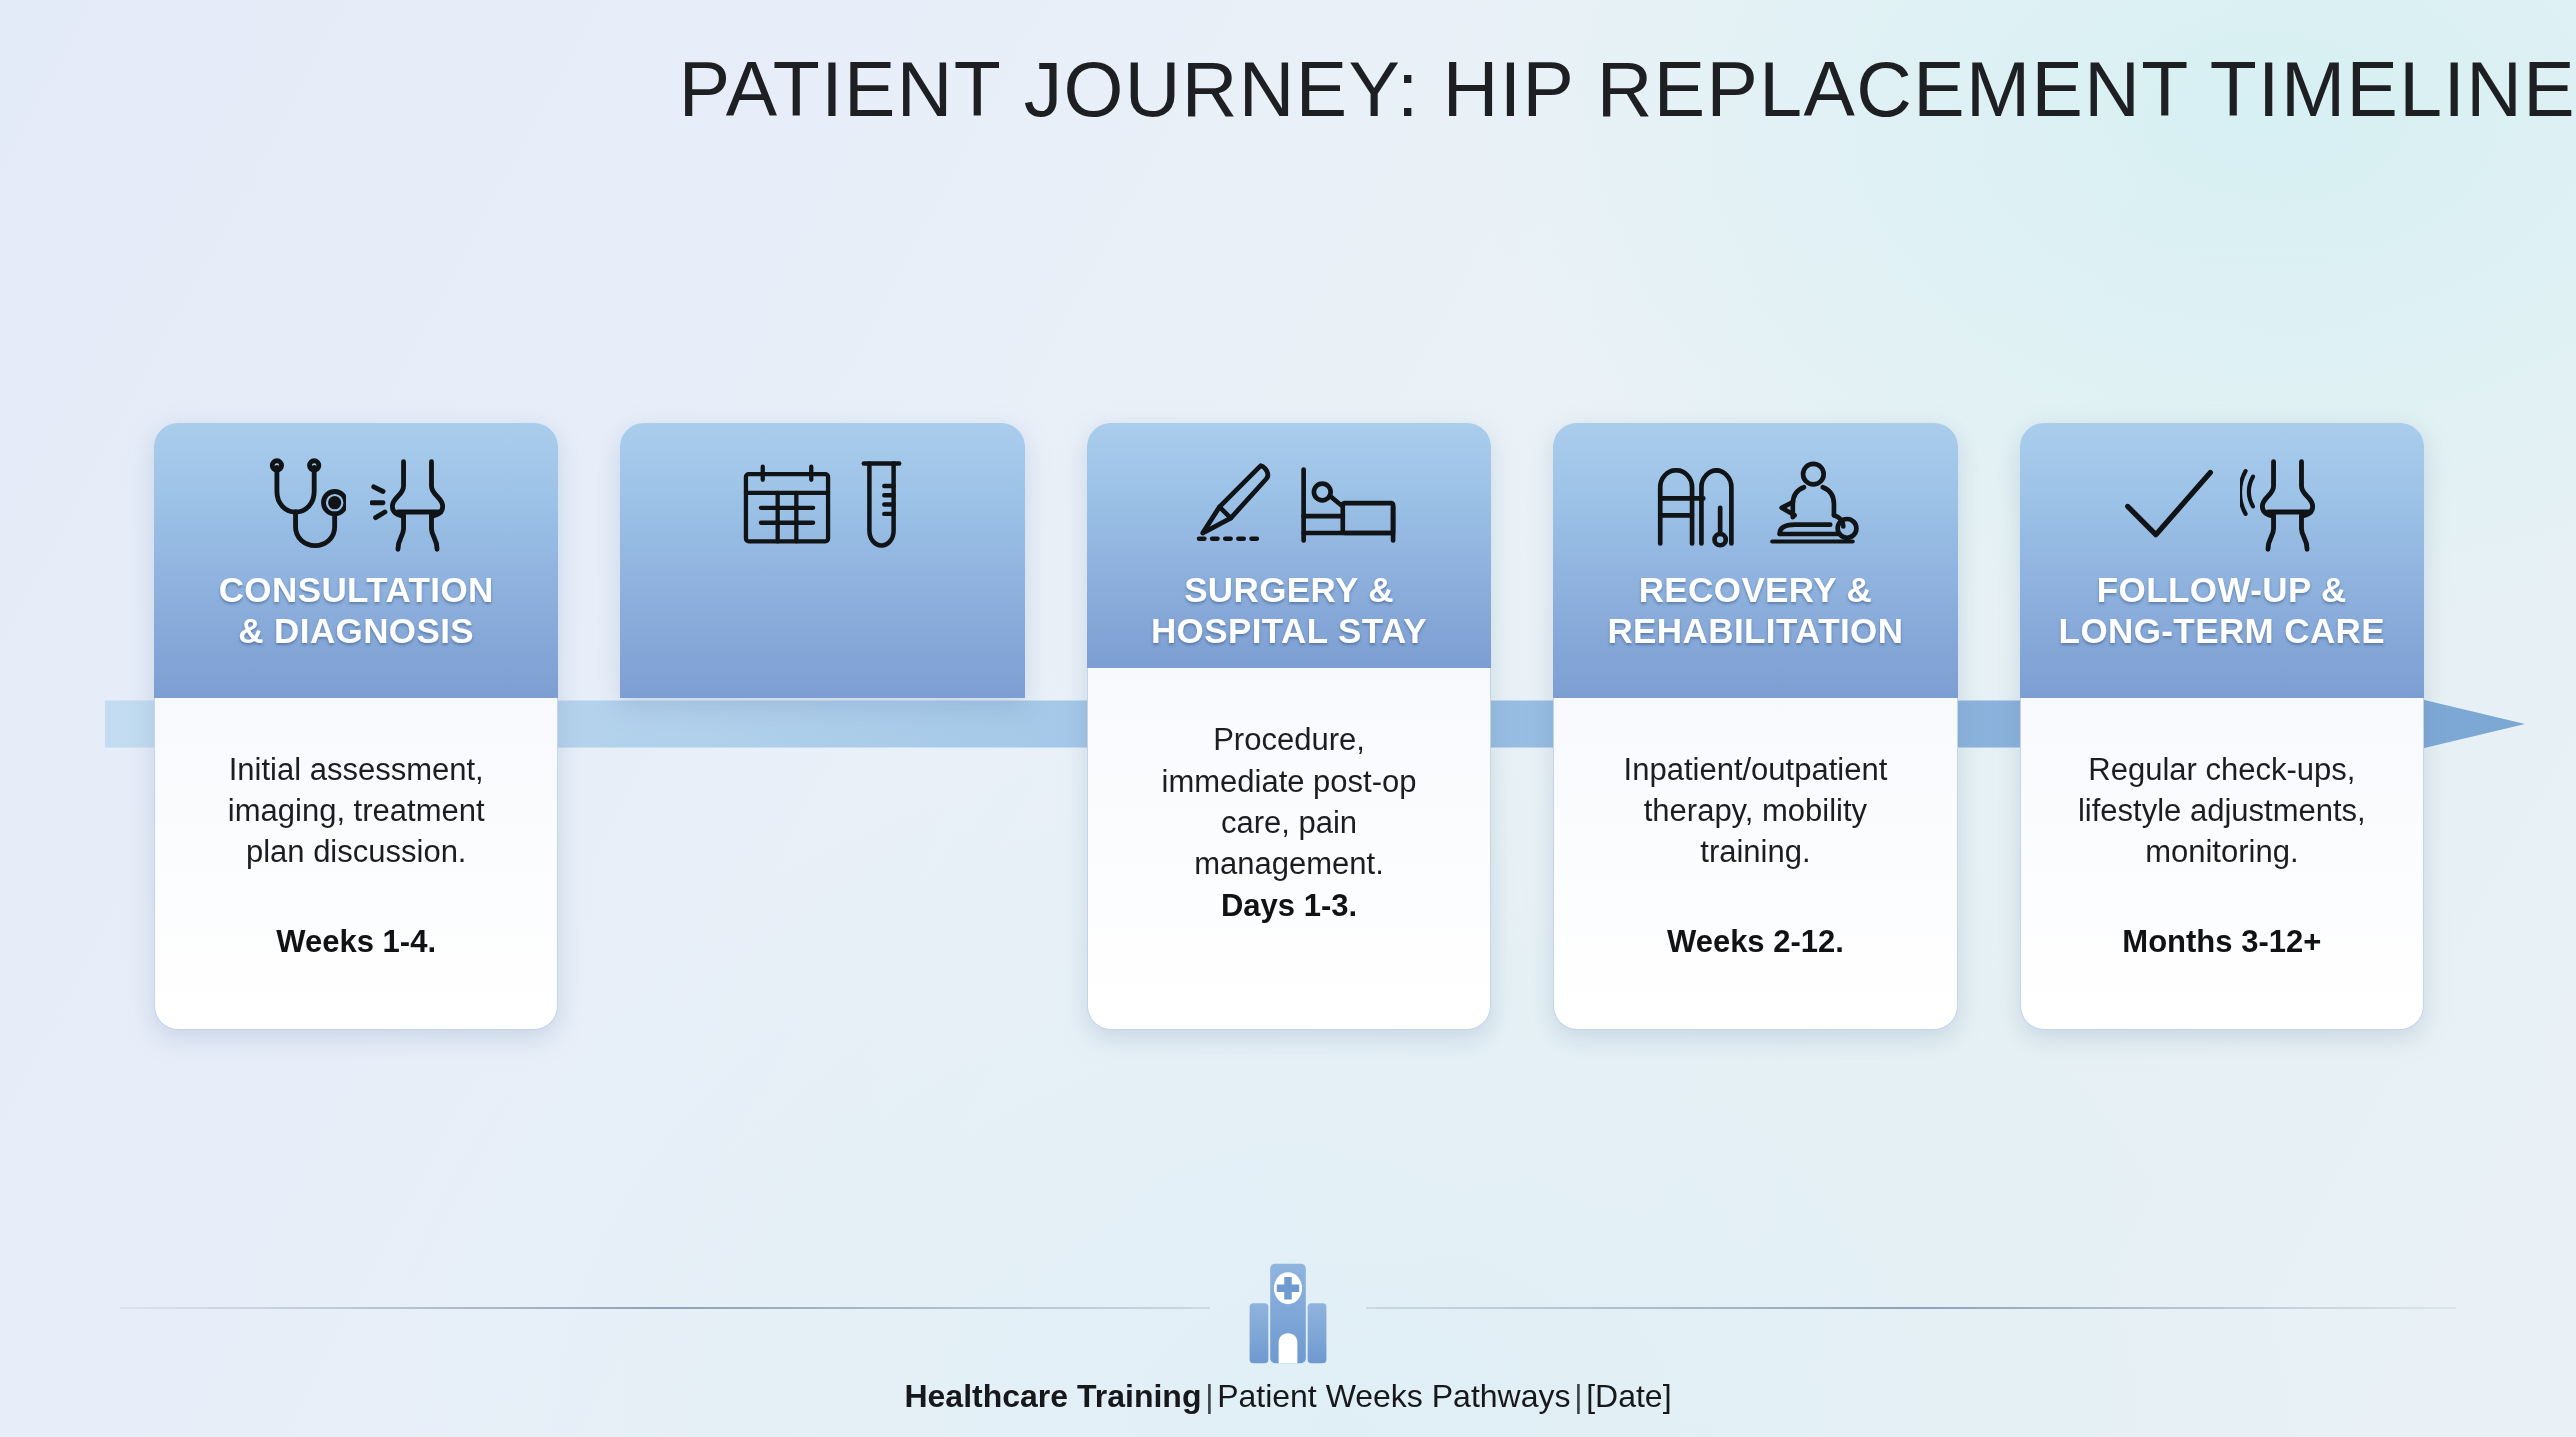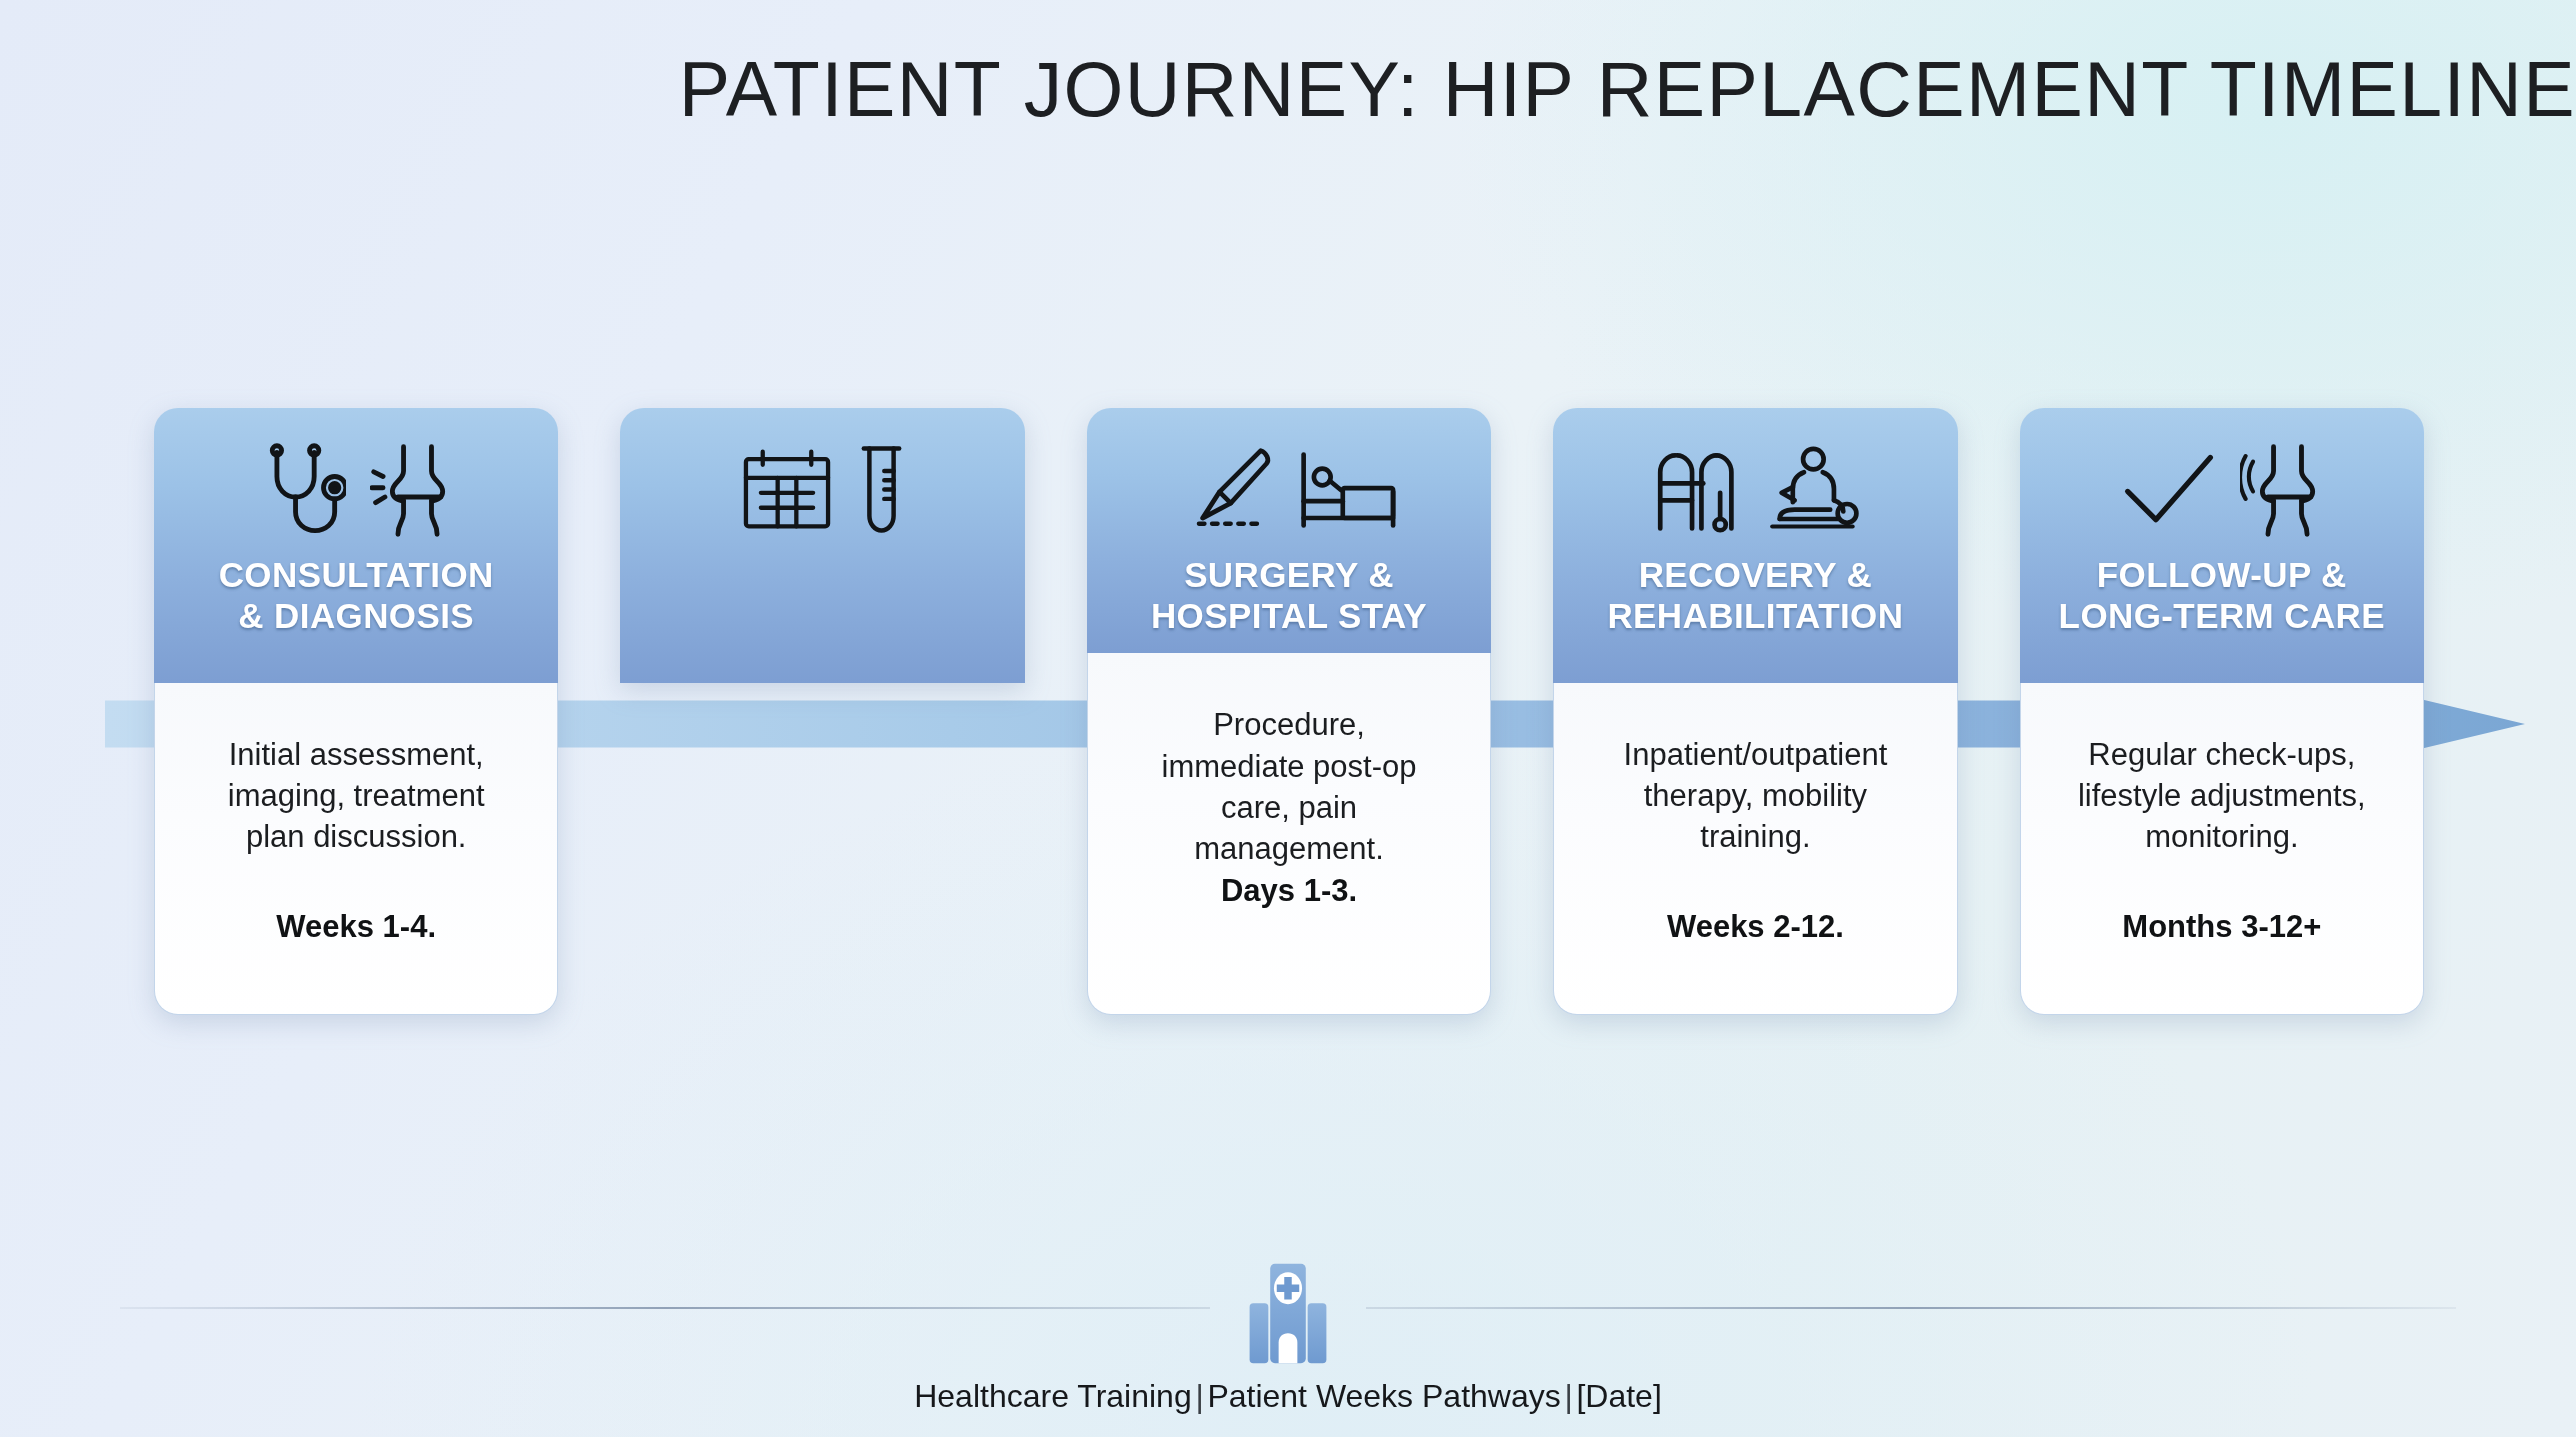--- a/index.html
+++ b/index.html
@@ -44,21 +44,21 @@
     left: 105px;
     top: 695px;
     width: 2420px;
     height: 58px;
   }
 
   
   #cards {
     position: absolute;
     left: 154px;
-    top: 408px;
+    top: 423px;
     width: 2270px;
     height: 607px;
     display: flex;
     gap: 62px;
   }
   .card {
     flex: 1 1 0;
     display: flex;
     flex-direction: column;
     border-radius: 24px;
@@ -154,21 +154,21 @@
   #footer-text {
     position: absolute;
     top: 183px;
     left: 0;
     width: 100%;
     text-align: center;
     font-size: 32px;
     color: #16181b;
     white-space: nowrap;
   }
-  #footer-text .b { font-weight: normal; text-align: center; }
+  #footer-text .b { font-weight: bold; text-align: center; }
   #footer-text .sep { color: #3a3f45; padding: 0 3.7px; }
 </style>
 </head>
 <body>
 
 <div id="stage">
 
   <div id="title">PATIENT JOURNEY: HIP REPLACEMENT TIMELINE</div>
 
   <svg id="arrow" viewBox="0 0 2585 62" preserveAspectRatio="none">

